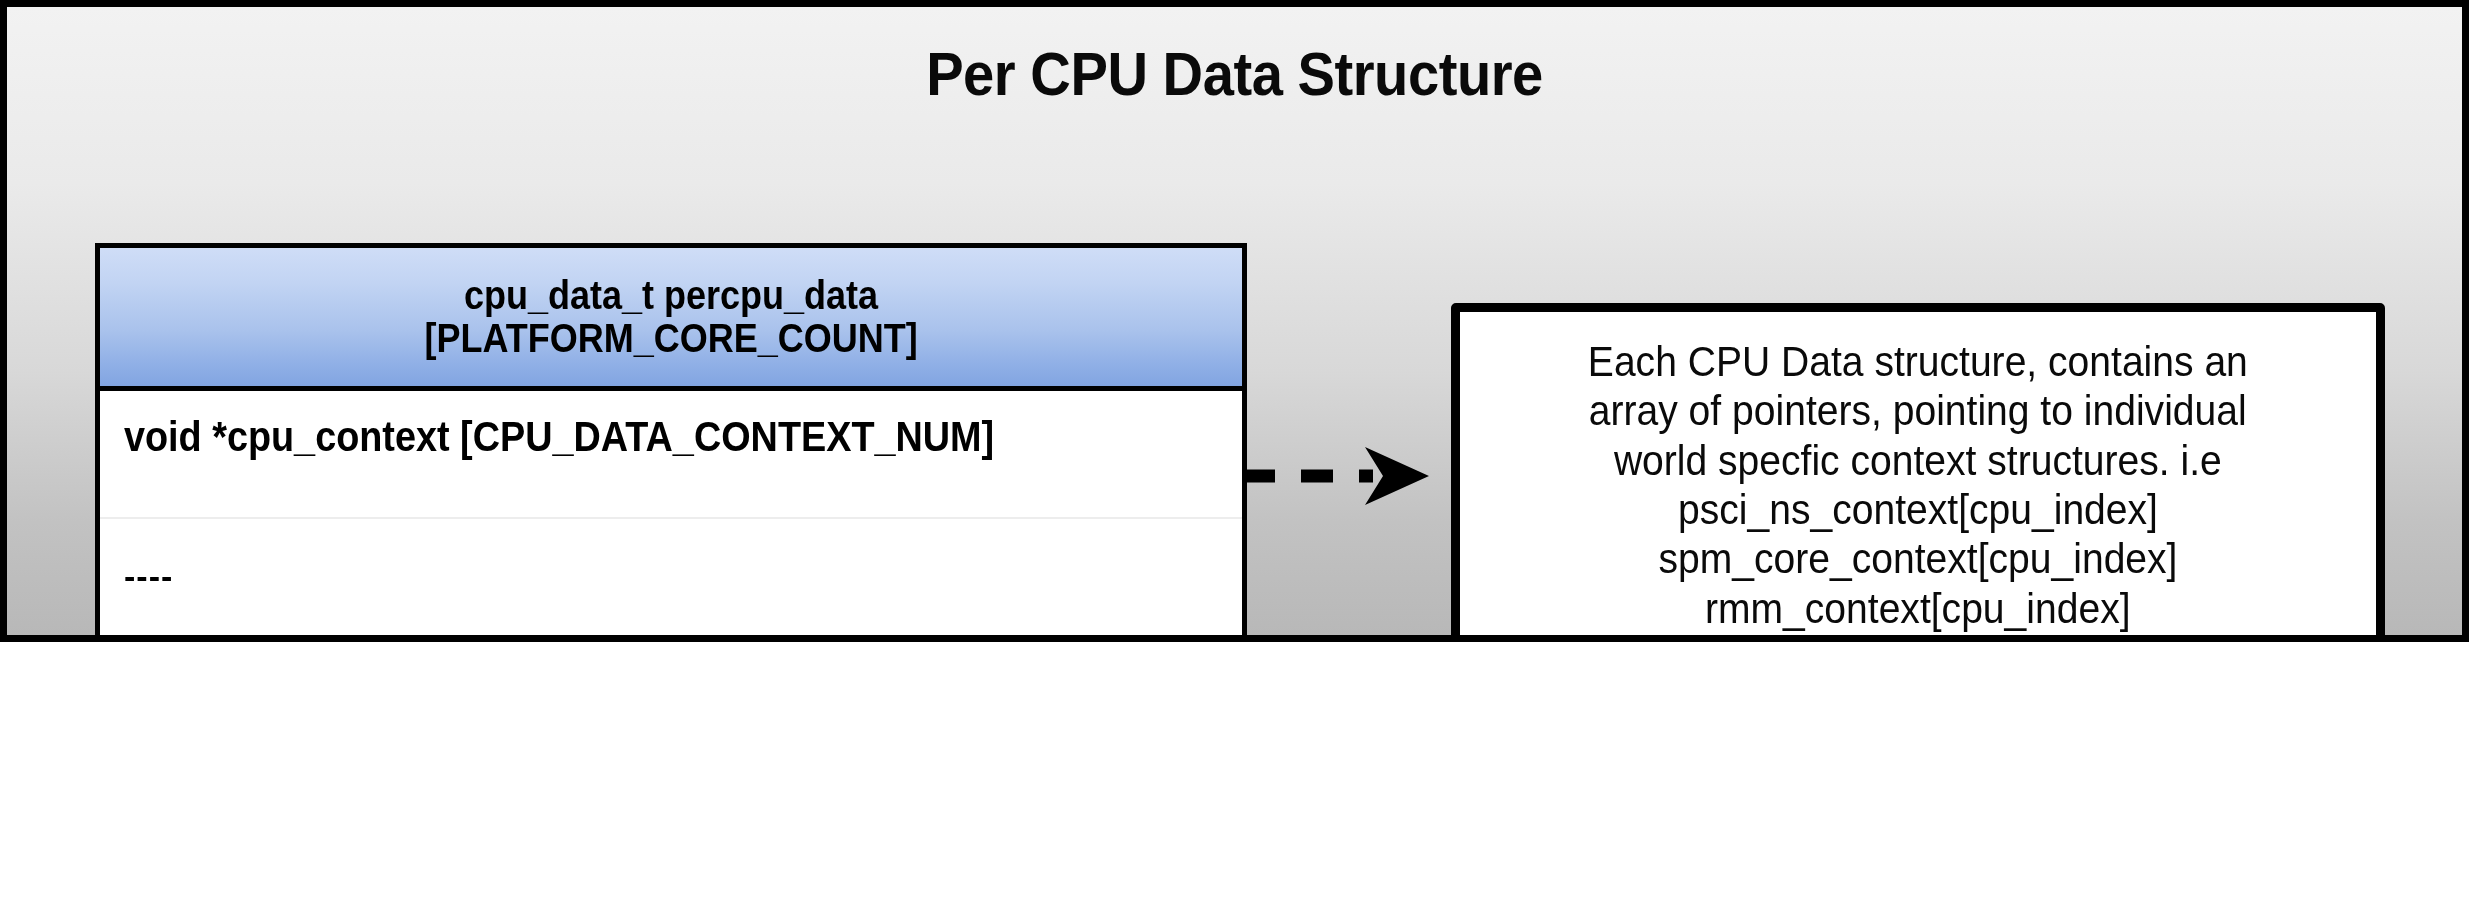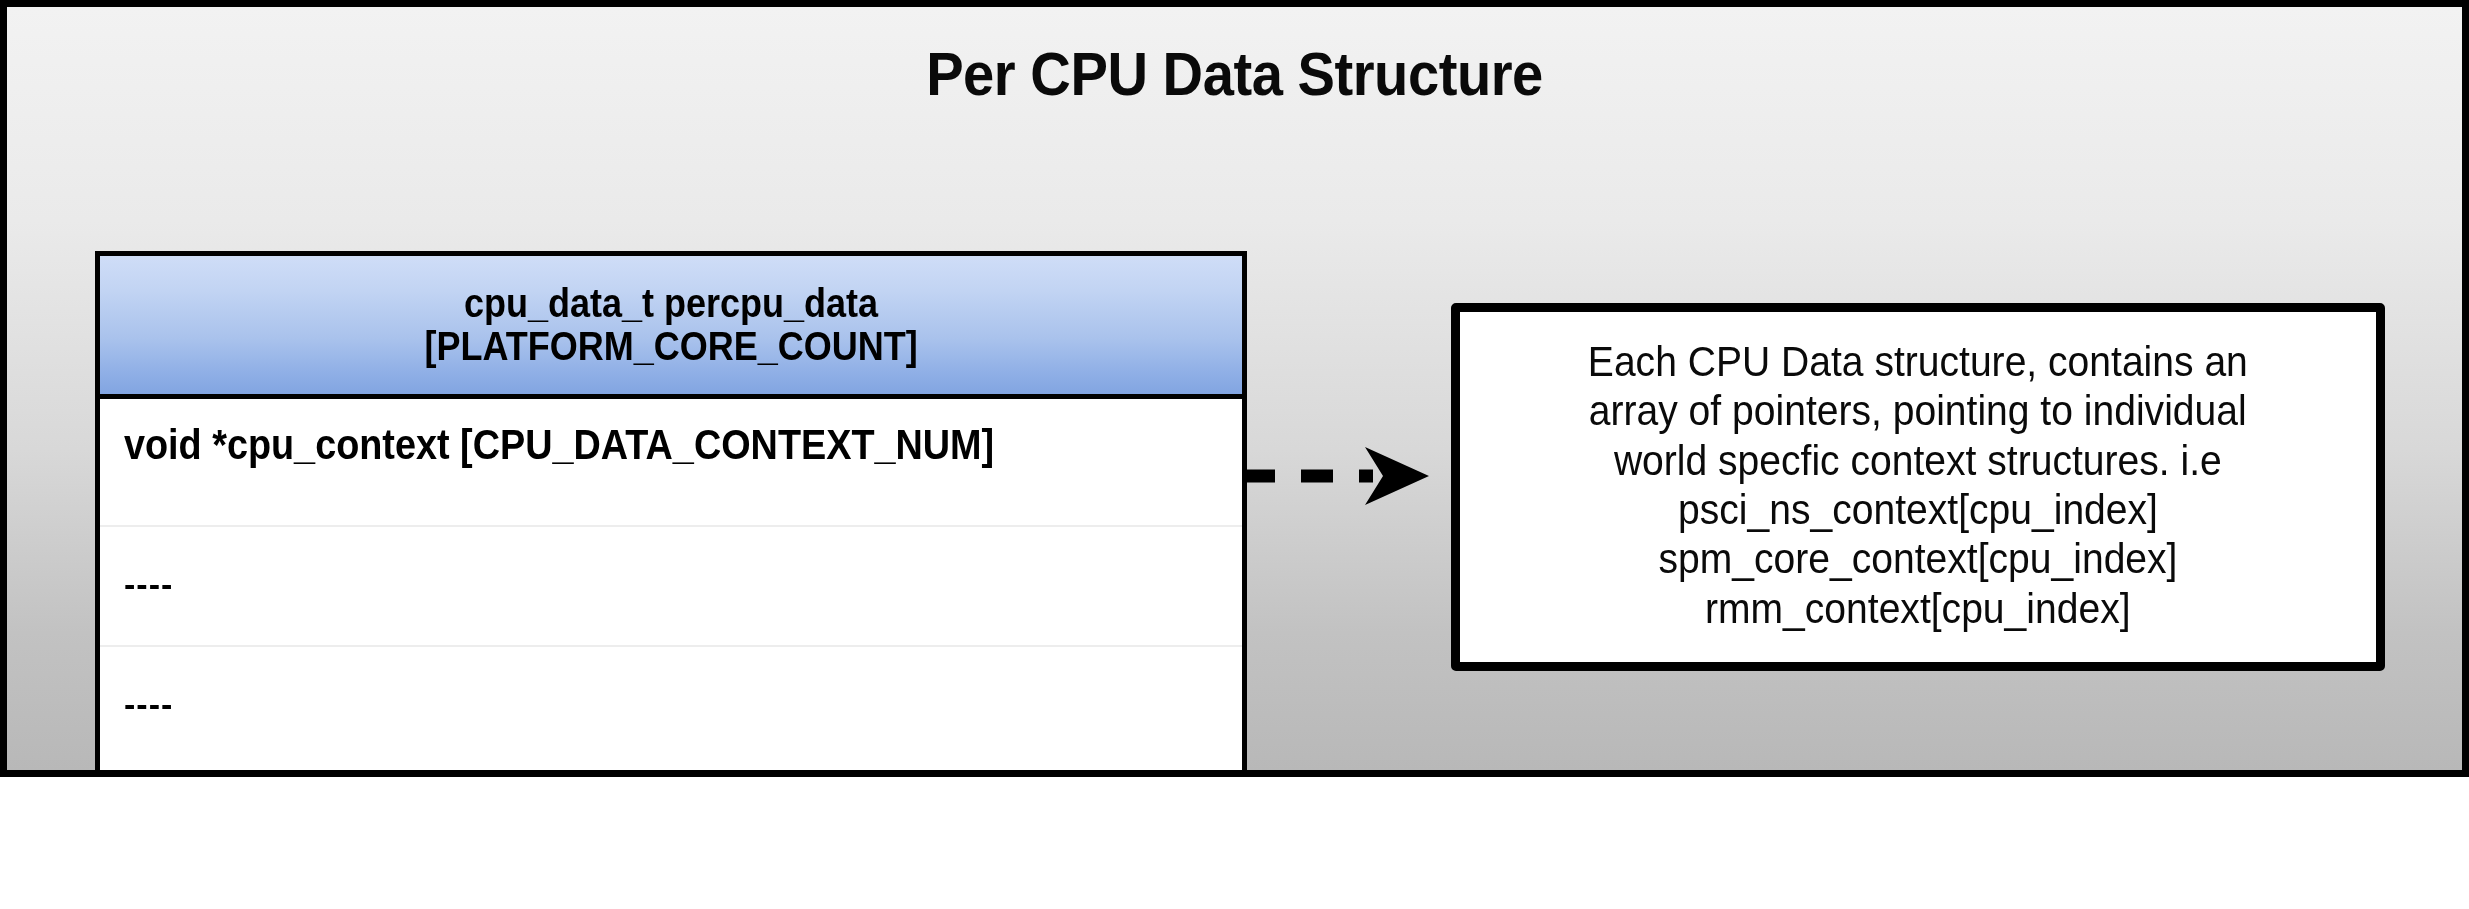--- a/index.html
+++ b/index.html
@@ -5,21 +5,21 @@
 <style>
   html, body {
     margin: 0;
     padding: 0;
     background: #ffffff;
   }
 
   .canvas {
     position: relative;
     width: 2469px;
-    height: 777px;
+    height: 642px;
     box-sizing: border-box;
     border: 7px solid #000000;
     background: linear-gradient(to bottom, #f2f2f2 0%, #eaeaea 28%, #d8d8d8 58%, #c2c2c2 82%, #b8b8b8 100%);
     overflow: hidden;
     font-family: "Liberation Sans", "DejaVu Sans", sans-serif;
   }
 
   
   .diagram-title {
     position: absolute;
@@ -34,21 +34,21 @@
     letter-spacing: -0.5px;
     transform: scaleX(0.92);
     transform-origin: center top;
     white-space: nowrap;
   }
 
   
   .struct-box {
     position: absolute;
     left: 88px;
-    top: 244px;
+    top: 236px;
     width: 1152px;
     height: 550px;
     box-sizing: border-box;
     border: 5px solid #000000;
     background: #ffffff;
     display: flex;
     flex-direction: column;
   }
 
   .struct-header {

